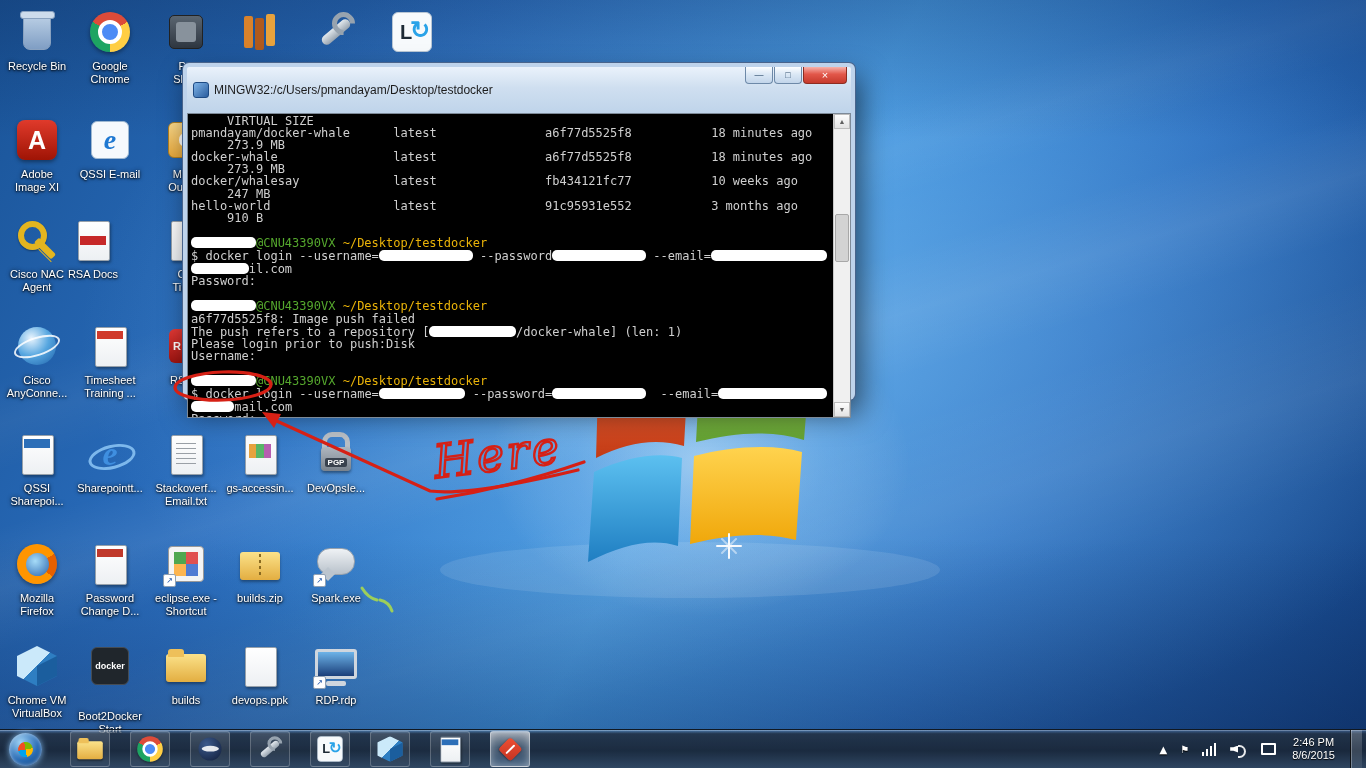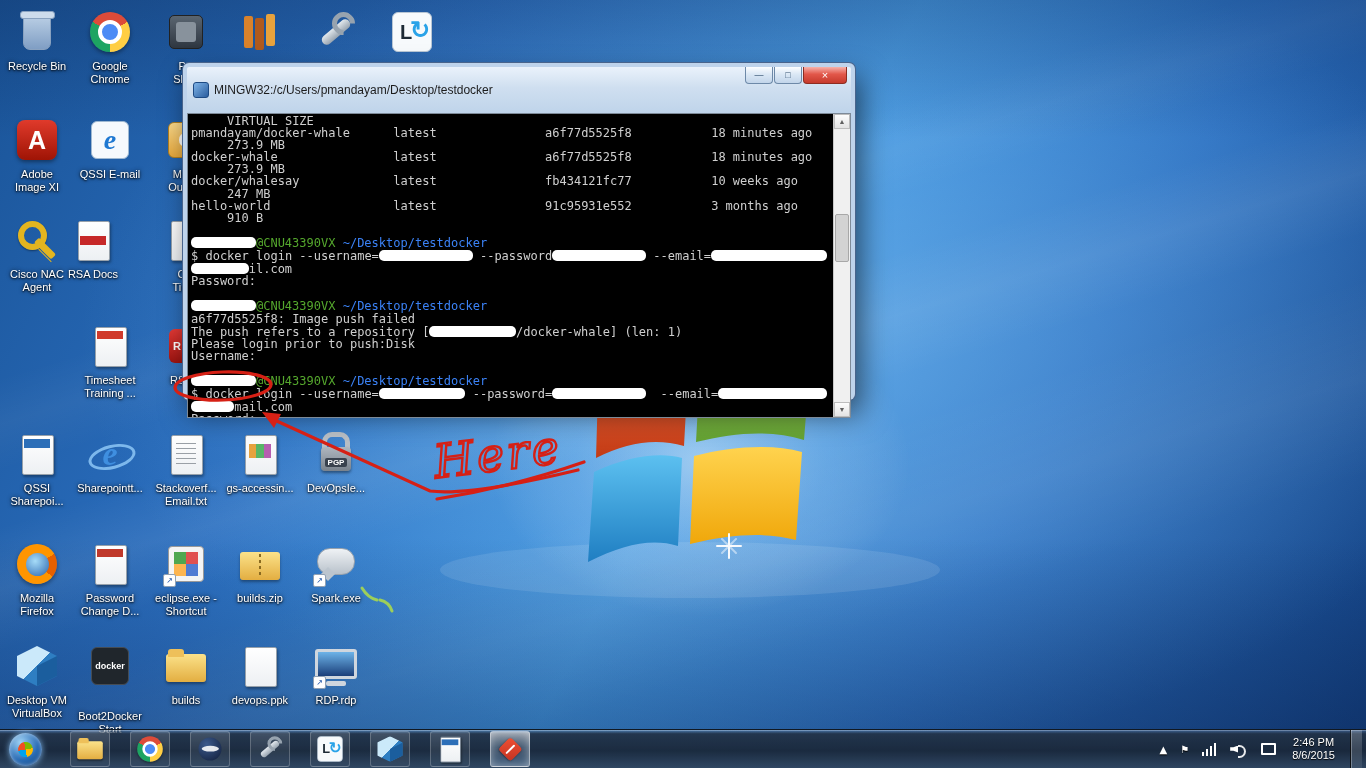--- a/index.html
+++ b/index.html
@@ -154,21 +154,21 @@
   #wtitle{font-size:12px;color:#1c1c1c;white-space:nowrap;overflow:hidden}
   #wbtns{position:absolute;right:4px;top:0;display:flex}
   .wbtn{height:17px;width:28px;margin-left:1px;border:1px solid #6d89a8;border-top:none;border-radius:0 0 4px 4px;
     background:linear-gradient(#fdfeff,#dbe8f5 45%,#c2d5ea);color:#33506e;font-size:9px;line-height:15px;
     text-align:center;padding:0;cursor:pointer;font-family:inherit}
   .wbtn.close{width:44px;background:linear-gradient(#f7b2aa,#e2574a 45%,#c63a2c);color:#fff;border-color:#8d2c20;font-size:11px}
   #tbody{position:relative;height:303px;background:#000;border:1px solid #7d8a98;overflow:hidden}
   #term-lines{position:absolute;left:3px;top:1px;right:18px;
     font-family:"DejaVu Sans Mono","Liberation Mono",monospace;font-size:12px;line-height:12.1px;color:#cfcfcf}
   .tline{white-space:pre;min-height:12.1px}
-  .tg{color:#55a82d}.ty{color:#3b82f6}
+  .tg{color:#55a82d}.ty{color:#eab308}
   .redact{display:inline-block;height:11px;background:#fff;border-radius:5px;transform:translateY(1px)}
   #scroll{position:absolute;right:0;top:0;bottom:0;width:16px;background:#f0f0f0;border-left:1px solid #c9c9c9}
   .sb-arrow{height:15px;text-align:center;font-size:7px;color:#606060;background:linear-gradient(#fdfdfd,#e3e3e3);
     border:1px solid #bdbdbd;line-height:14px;box-sizing:border-box}
   .sb-arrow.down{position:absolute;bottom:0;left:0;right:0}
   .sb-arrow.up{position:absolute;top:0;left:0;right:0}
   #sb-thumb{position:absolute;left:1px;right:1px;top:100px;height:46px;background:#d3d3d3;border:1px solid #a8a8a8;border-radius:2px}
 
   
   #anno{position:absolute;inset:0;z-index:8;pointer-events:none}
@@ -338,20 +338,27 @@
           <div>RSA Docs</div>
         </div>
       </div>
       <div class="dicon" style="left: 150px; top: 216px;">
         <div class="ic ic-doc"></div>
         <div class="dlabel">
           <div>C...</div>
           <div>Tim...</div>
         </div>
       </div>
+      <div class="dicon" style="left: 1px; top: 322px;">
+        <div class="ic ic-globe"></div>
+        <div class="dlabel">
+          <div>Cisco</div>
+          <div>AnyConne...</div>
+        </div>
+      </div>
       <div class="dicon" style="left: 74px; top: 322px;">
         <div class="ic ic-timesheet"></div>
         <div class="dlabel">
           <div>Timesheet</div>
           <div>Training ...</div>
         </div>
       </div>
       <div class="dicon" style="left: 150px; top: 322px;">
         <div class="ic ic-rsa-red">
           <span class="glyph">RSA</span>
@@ -429,21 +436,21 @@
         <div class="ic ic-spark">
           <div class="sc-badge">↗</div>
         </div>
         <div class="dlabel">
           <div>Spark.exe</div>
         </div>
       </div>
       <div class="dicon" style="left: 1px; top: 642px;">
         <div class="ic ic-vbox"></div>
         <div class="dlabel">
-          <div>Desktop VM</div>
+          <div>Chrome VM</div>
           <div>VirtualBox</div>
         </div>
       </div>
       <div class="dicon" style="left: 74px; top: 642px; gap: 20px;">
         <div class="ic ic-b2d">
           <span class="glyph">docker</span>
         </div>
         <div class="dlabel">
           <div>Boot2Docker</div>
           <div>Start</div>

